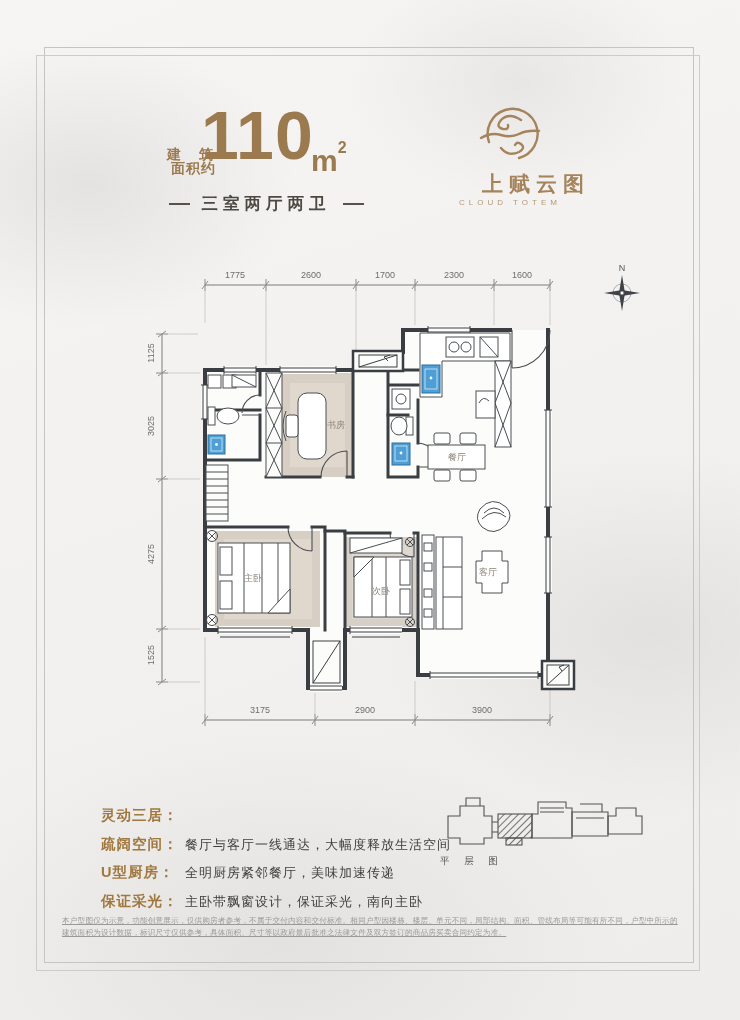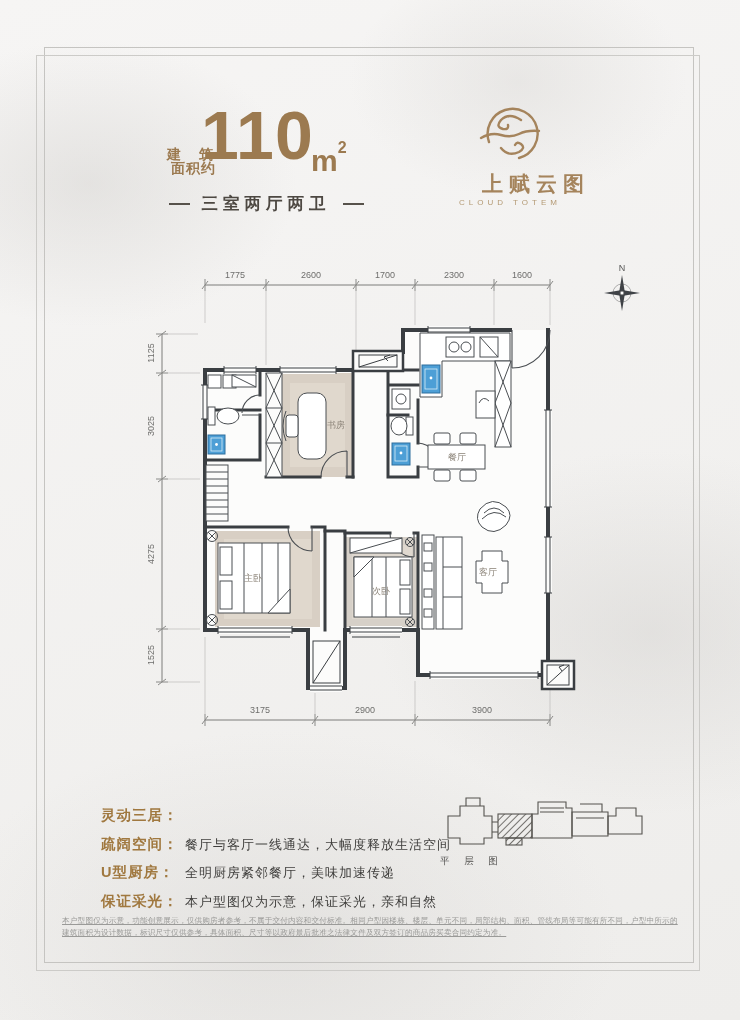--- a/index.html
+++ b/index.html
@@ -352,21 +352,21 @@
   <div class="feature-row">
     <span class="feature-label">疏阔空间：</span>
     <span class="feature-desc">餐厅与客厅一线通达，大幅度释放生活空间</span>
   </div>
   <div class="feature-row">
     <span class="feature-label">U型厨房：</span>
     <span class="feature-desc">全明厨房紧邻餐厅，美味加速传递</span>
   </div>
   <div class="feature-row">
     <span class="feature-label">保证采光：</span>
-    <span class="feature-desc">本户型图仅为示意，保证采光，亲和自然</span>
+    <span class="feature-desc">主卧带飘窗设计，保证采光，南向主卧</span>
   </div>
 </div>
 
 <div class="siteplan">
   <svg width="210" height="62" viewBox="0 0 210 62">
     <defs>
       <pattern id="hatch" width="5" height="5" patternUnits="userSpaceOnUse" patternTransform="rotate(45)">
         <line x1="0" y1="0" x2="0" y2="5" stroke="#55534f" stroke-width="1.6"></line>
       </pattern>
     </defs>

